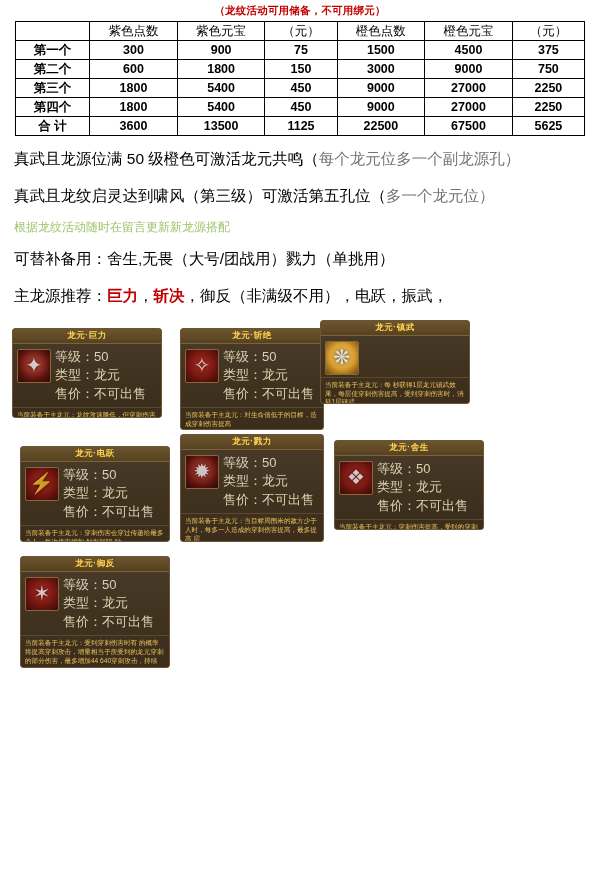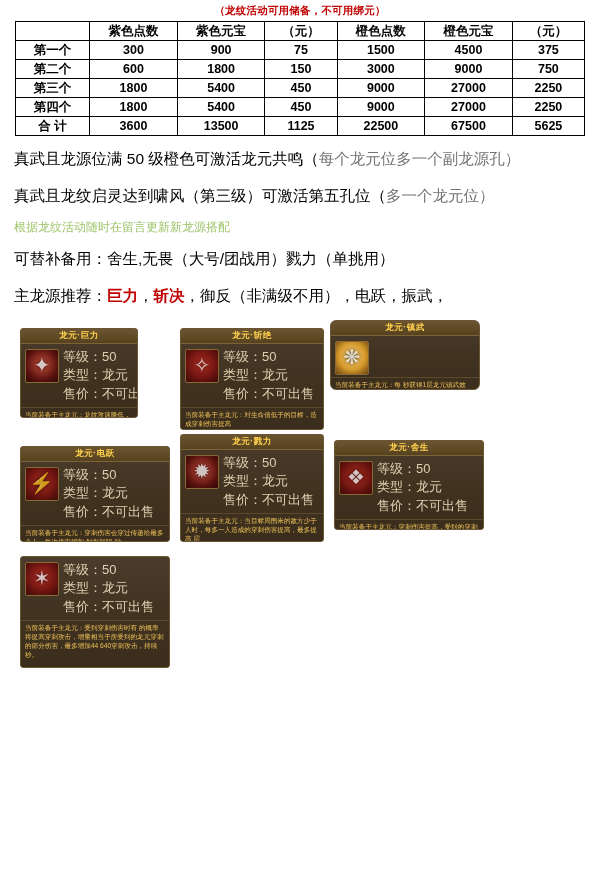--- a/index.html
+++ b/index.html
@@ -37,21 +37,21 @@
   table.points td, table.points th {
     border: 1px solid #000;
     font-size: 12.5px;
     text-align: center;
     height: 19px;
     padding: 0 2px;
     font-weight: bold;
     color: #000;
     white-space: nowrap;
   }
-  table.points tr.head td { font-weight: bold; margin-top: 44px; }
+  table.points tr.head td { font-weight: normal; margin-top: 44px; }
   table.points td.rowlabel { font-weight: bold; }
   table.points td.blank { border-left: 1px solid #000; }
 
   
   .para {
     font-size: 15.5px;
     color: #000;
     line-height: 1.72;
     margin: 10px 0 0 2px;
     font-family: "Liberation Sans", sans-serif;
@@ -206,21 +206,21 @@
   <div class="p-green">根据龙纹活动随时在留言更新新龙源搭配</div>
 
   <div class="para">可替补备用：舍生,无畏（大号/团战用）戮力（单挑用）</div>
 
   <div class="para">
     <span>主龙源推荐：</span><span class="dkred">巨力</span><span>，</span><span class="dkred">斩决</span><span>，御反（非满级不用），电跃，振武，</span>
   </div>
 
   <div class="cards">
 
-    <div class="card" style="left:8px; top:4px; width:118px; height:90px;">
+    <div class="card" style="left:0; top:4px; width:150px; height:90px;">
       <div class="title-bar">
           <span>龙元·巨力</span>
         </div>
       <div class="body">
         <div class="icon dark">
             <div class="glyph">✦</div>
           </div>
         <div class="stats">
           <div>等级：50</div>
           <div>类型：龙元</div>
@@ -240,21 +240,21 @@
           </div>
         <div class="stats">
           <div>等级：50</div>
           <div>类型：龙元</div>
           <div>售价：不可出售</div>
         </div>
       </div>
       <div class="desc">当前装备于主龙元：对生命值低于的目标，造成穿刺伤害提高</div>
     </div>
 
-    <div class="card" style="left:318px; top:-4px; width:150px; height:70px;border-radius:6px;">
+    <div class="card" style="left:308px; top:-4px; width:150px; height:84px;">
       <div class="title-bar">
           <span>龙元·镇武</span>
         </div>
       <div class="body">
         <div class="icon gold">
             <div class="glyph">❋</div>
           </div>
         <div class="stats">
           <div></div>
           <div></div>
@@ -309,20 +309,23 @@
         <div class="stats">
           <div>等级：50</div>
           <div>类型：龙元</div>
           <div>售价：不可出售</div>
         </div>
       </div>
       <div class="desc">当前装备于主龙元：穿刺伤害提高，受到的穿刺伤害提高</div>
     </div>
 
     <div class="card" style="left:8px; top:232px; width:150px; height:112px;">
+      <div class="title-bar">
+          <span>龙元·御反</span>
+        </div>
       <div class="body">
         <div class="icon">
             <div class="glyph">✶</div>
           </div>
         <div class="stats">
           <div>等级：50</div>
           <div>类型：龙元</div>
           <div>售价：不可出售</div>
         </div>
       </div>

